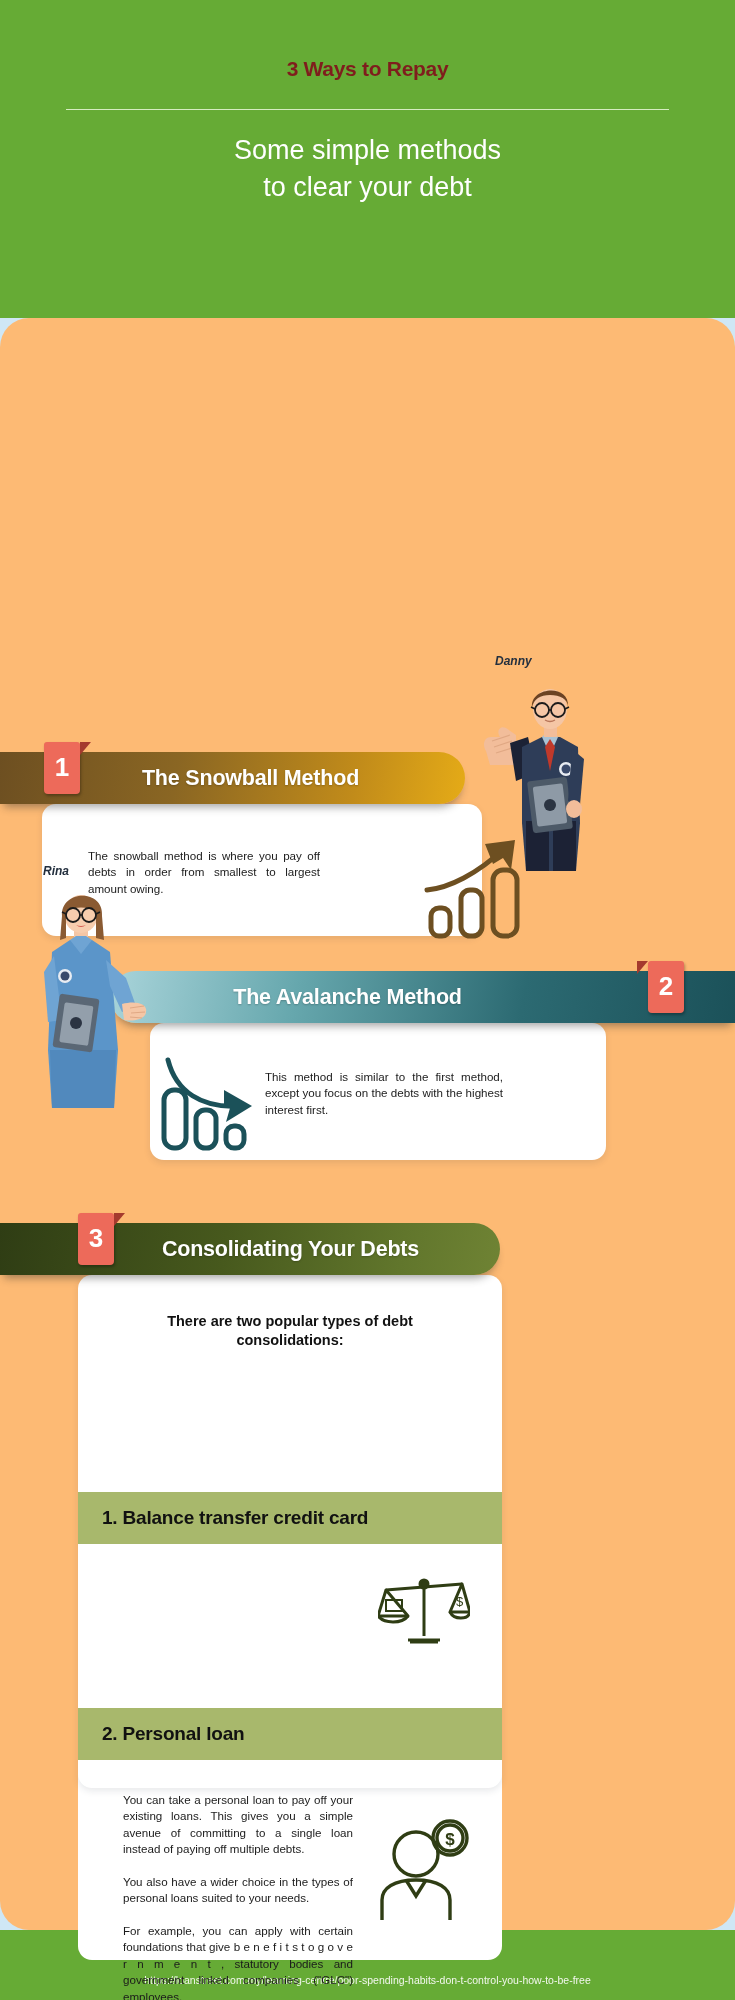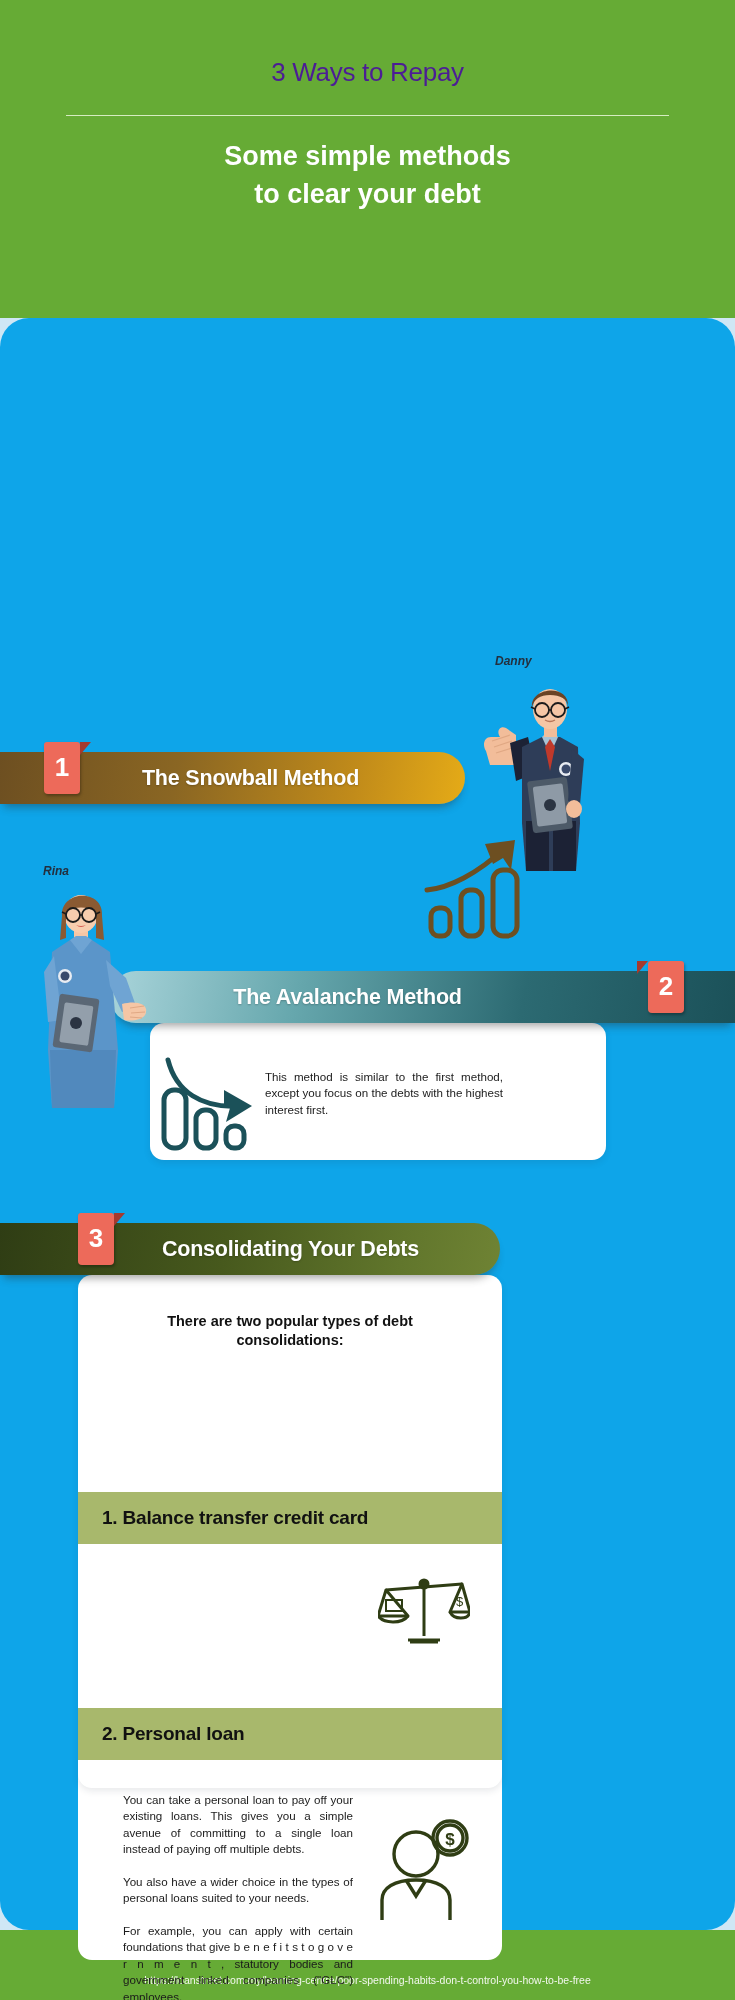--- a/index.html
+++ b/index.html
@@ -15,42 +15,42 @@
 
   
   .header {
     background: #66ab35;
     height: 318px;
     padding: 55px 60px 0 60px;
     text-align: center;
     position: relative;
   }
   .header-title {
-    color: #4c1d95;
-    font-size: 26px;
-    font-weight: normal;
+    color: #7f1d1d;
+    font-size: 21px;
+    font-weight: bold;
     line-height: 1.32;
     letter-spacing: -0.3px;
   }
   .header-rule {
     height: 1px;
     background: #d6ecc1;
     margin: 26px 6px 22px 6px;
   }
   .header-sub {
     color: #ffffff;
     font-size: 27px;
-    font-weight: bold;
+    font-weight: normal;
     line-height: 1.38;
   }
 
   
   .canvas {
     position: relative;
-    background: #0ea5e9;
+    background: #fdba74;
     height: 1612px;
     border-radius: 29px;
   }
 
   
   .banner {
     position: absolute;
     height: 52px;
     display: flex;
     align-items: center;
@@ -219,20 +219,23 @@
 
   <div class="banner" style="left:0px; top:434px; width:465px;
               background: linear-gradient(100deg,#6d4f21 0%, #8a6623 38%, #c18b1a 76%, #e5ab17 100%);
               border-radius:0 26px 26px 0;">
     <span class="banner-text" style="padding-left:36px;">The Snowball Method</span>
   </div>
   <div class="badge" style="left:44px; top:424px;">
     <span>1</span>
   </div>
 
+  <div class="card" style="left:42px; top:486px; width:440px; height:132px;">
+    <div class="body-text" style="position:absolute; left:46px; top:44px; width:232px;">The snowball method is where you pay off debts in order from smallest to largest amount owing.</div>
+  </div>
 
   <div class="svgwrap" style="left:415px; top:516px; width:120px; height:110px;">
     <svg width="120" height="110" viewBox="0 0 120 110">
       <g fill="none" stroke="#6d4f21" stroke-width="5">
         <rect x="16" y="74" width="19" height="28" rx="8"></rect>
         <rect x="46" y="56" width="21" height="46" rx="9"></rect>
         <rect x="78" y="36" width="24" height="66" rx="10"></rect>
         <path d="M12 56 C 34 54, 62 40, 90 14" stroke-linecap="round"></path>
       </g>
       <path d="M70 10 L 100 6 L 96 36 L 88 24 L 78 30 Z" fill="#6d4f21"></path>

